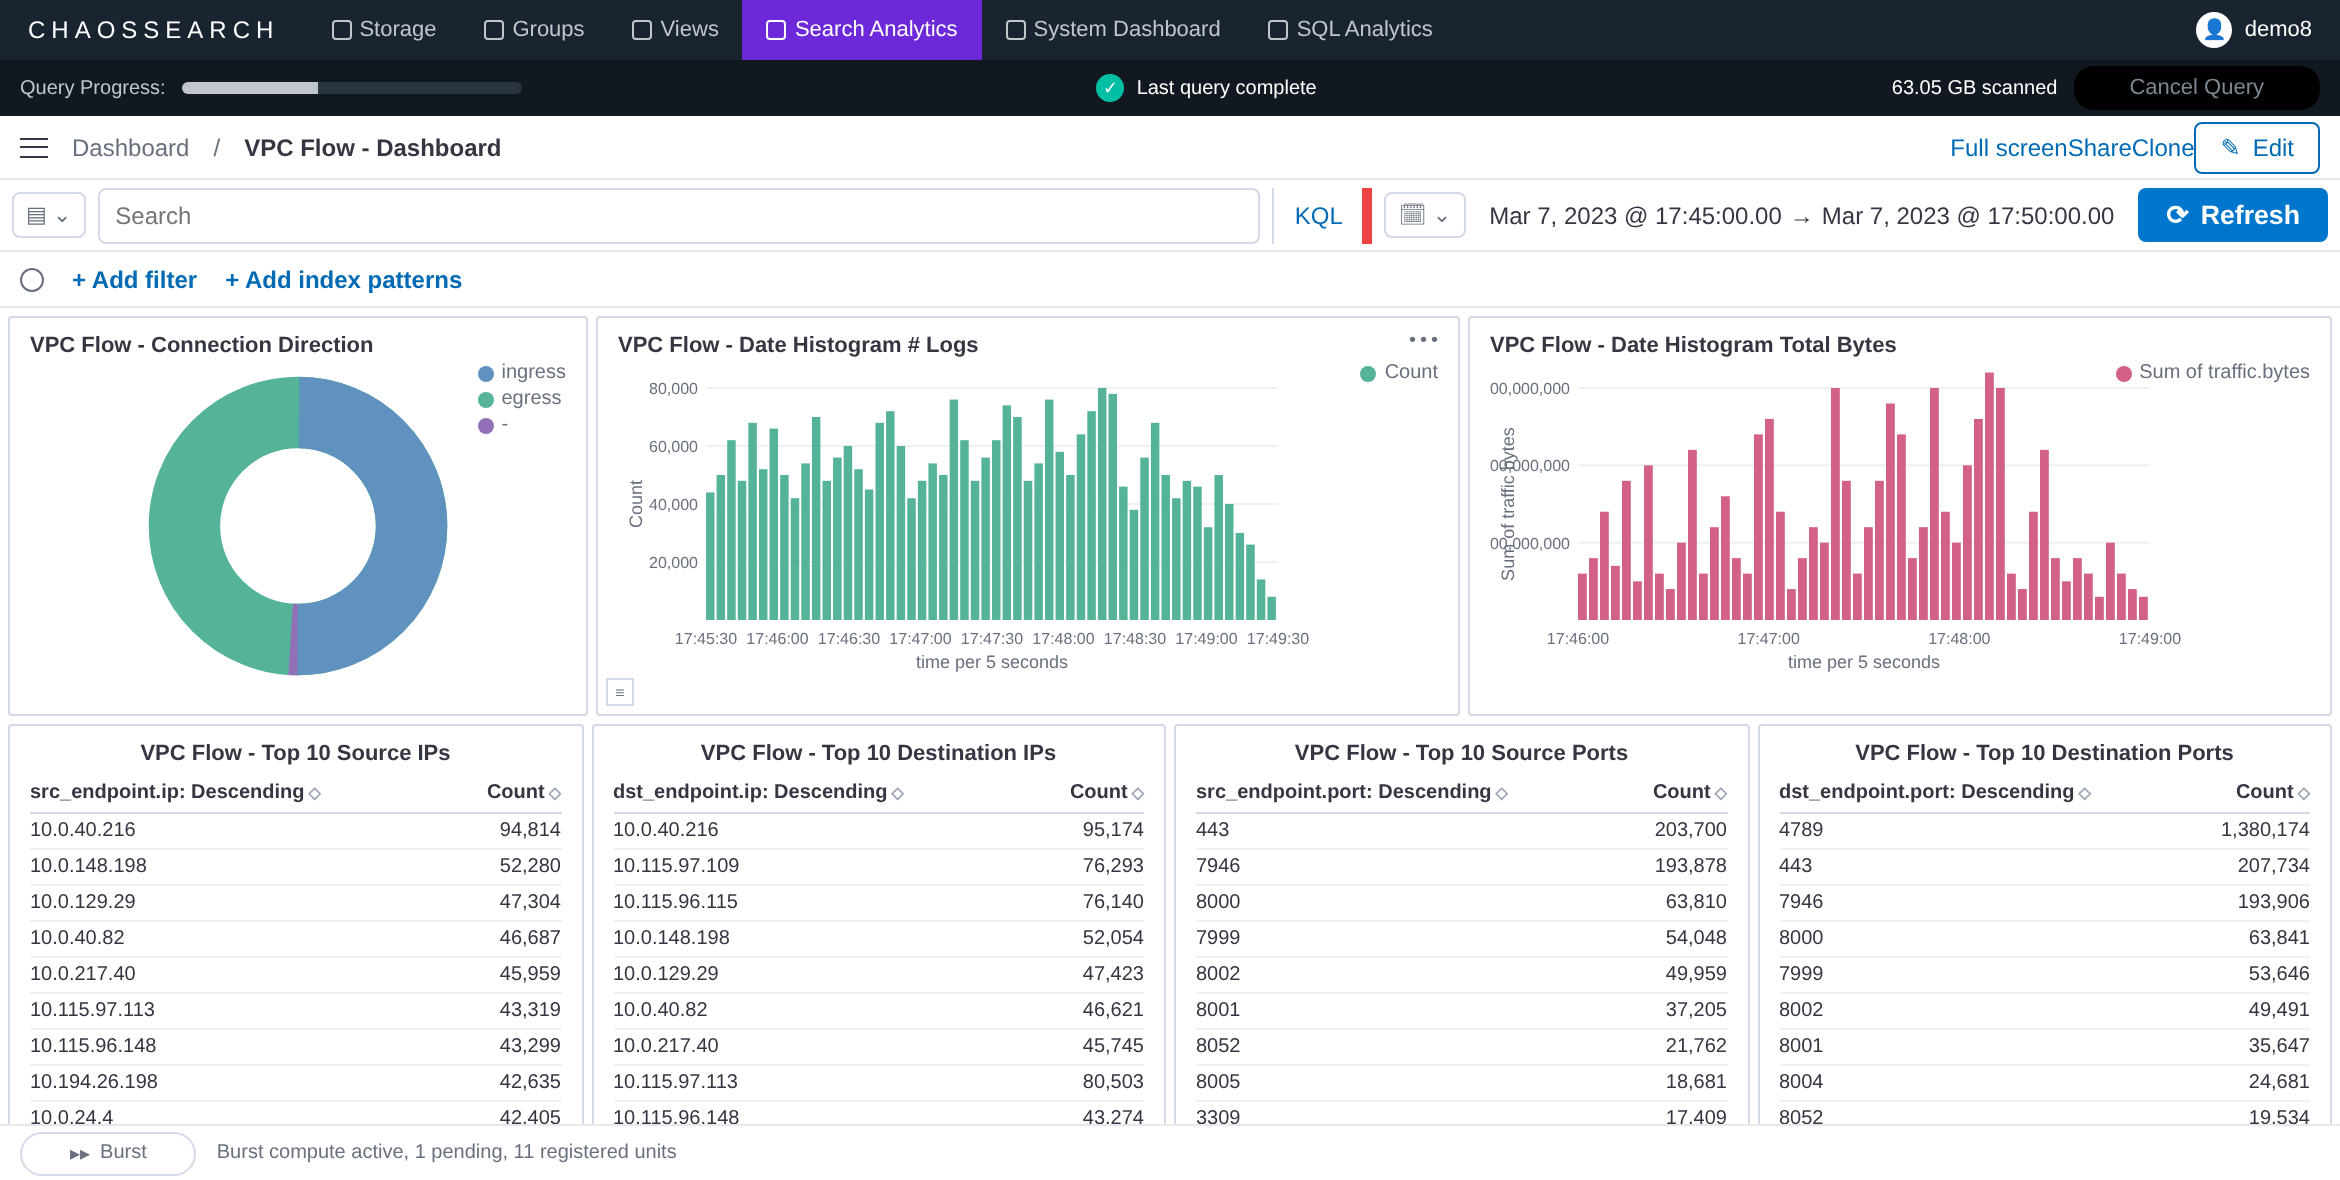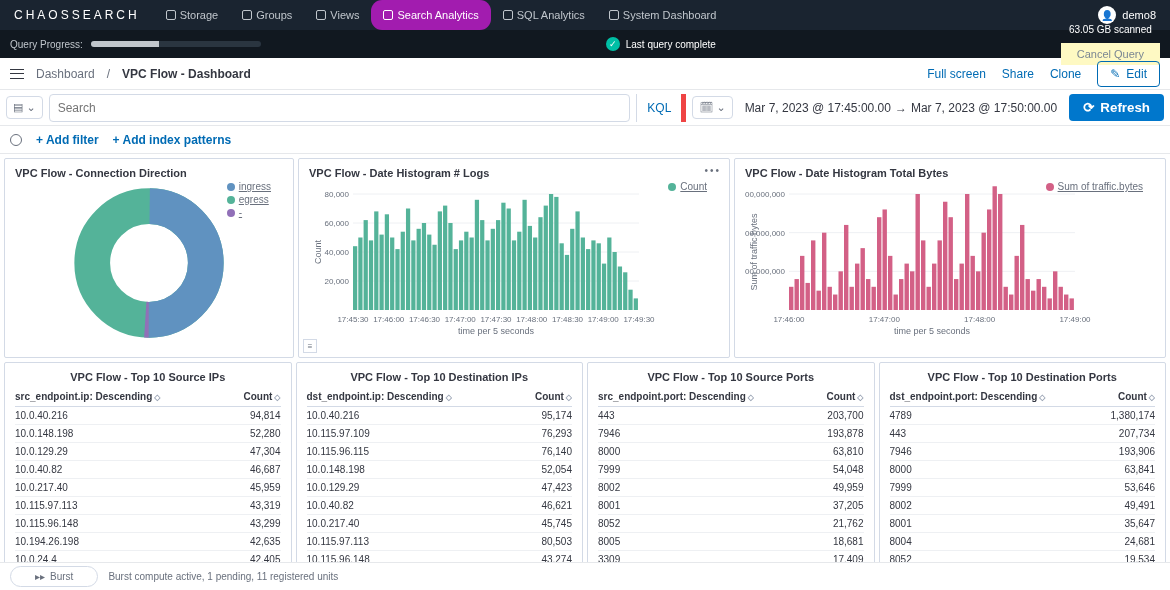--- a/index.html
+++ b/index.html
@@ -1,52 +1,52 @@
 <!DOCTYPE html>
 <html><head>
 <meta charset="utf-8">
 <style>
 * { box-sizing: border-box; margin: 0; padding: 0; }
 body { font-family: -apple-system, "Segoe UI", Helvetica, Arial, sans-serif; font-size: 12px; color: #343741; background: #fff; width: 1170px; height: 590px; overflow: hidden; }
 .topnav { background: #1a2430; height: 30px; display: flex; align-items: center; color: #c0c6cc; font-size: 11px; }
 .logo { padding: 0 14px; font-size: 12px; letter-spacing: 3px; color: #fff; font-weight: 400; }
 .nav-items { display: flex; height: 100%; }
 .nav-item { display: flex; align-items: center; gap: 4px; padding: 0 12px; cursor: pointer; height: 100%; }
-.nav-item.active { background: #a21caf; color: #fff; border-radius: 11px; }
+.nav-item.active { background: #6d28d9; color: #fff; }
 .nav-ico { width: 10px; height: 10px; border: 1px solid currentColor; border-radius: 2px; display: inline-block; }
 .avatar-wrap { margin-left: auto; display: flex; align-items: center; gap: 6px; padding: 0 14px; color: #fff; }
 .avatar { width: 18px; height: 18px; border-radius: 50%; background: #fff; color: #1a2430; display: flex; align-items: center; justify-content: center; font-weight: bold; font-size: 10px; }
 .progressbar { background: #111820; height: 28px; display: flex; align-items: center; padding: 0 10px; color: #c0c6cc; font-size: 10px; gap: 8px; }
 .pg-track { width: 170px; height: 6px; background: #2a3540; border-radius: 3px; overflow: hidden; }
 .pg-fill { width: 40%; height: 100%; background: #c0c6cc; }
 .pg-center { flex: 1; display: flex; justify-content: center; align-items: center; gap: 6px; color: #fff; }
 .check { width: 14px; height: 14px; border-radius: 50%; background: #00bfa5; color: #fff; display: flex; align-items: center; justify-content: center; font-size: 9px; }
-.pg-right { display: flex; align-items: center; gap: 8px; color: #fff; flex-direction: column; }
-.btn-grey { background: #fef9c3; padding: 5px 16px; border-radius: 0; color: #7b8793; font-size: 11px; }
+.pg-right { display: flex; align-items: center; gap: 8px; color: #fff; }
+.btn-grey { background: #000000; padding: 5px 28px; border-radius: 10px; color: #7b8793; font-size: 11px; }
 .crumbbar { height: 32px; display: flex; align-items: center; padding: 0 10px; gap: 12px; border-bottom: 1px solid #e6e8eb; }
 .hamb { width: 14px; height: 10px; display: flex; flex-direction: column; justify-content: space-between; cursor: pointer; }
 .hamb span { height: 1px; background: #343741; }
 .crumb-light { color: #69707d; }
 .crumb-bold { font-weight: 600; }
-.crumb-actions { margin-left: auto; display: flex; align-items: center; gap: 16px; }
+.crumb-actions { margin-left: auto; display: flex; align-items: center; gap: 0; }
 .link { color: #006bb4; cursor: pointer; }
 .btn-outline { border: 1px solid #006bb4; color: #006bb4; padding: 5px 12px; border-radius: 4px; display: flex; align-items: center; gap: 6px; cursor: pointer; }
 .searchbar { height: 36px; display: flex; align-items: center; padding: 4px 6px; gap: 6px; border-bottom: 1px solid #e6e8eb; }
 .sbtn { border: 1px solid #d3dae6; border-radius: 4px; padding: 4px 6px; color: #69707d; cursor: pointer; display: flex; align-items: center; gap: 4px; font-size: 11px; }
 .searchinput { flex: 1; border: 1px solid #d3dae6; border-radius: 4px; height: 28px; padding: 0 8px; font-size: 12px; }
 .kql { color: #006bb4; padding: 0 10px; border-left: 1px solid #d3dae6; border-right: 5px solid #ef4444; height: 28px; display: flex; align-items: center; }
 .daterange { display: flex; align-items: center; gap: 4px; padding: 0 6px; }
 .btn-primary { background: #07c; color: #fff; border: none; border-radius: 4px; padding: 6px 14px; font-weight: 600; cursor: pointer; display: flex; align-items: center; gap: 6px; }
 .filterbar { height: 28px; display: flex; align-items: center; gap: 14px; padding: 0 10px; border-bottom: 1px solid #e6e8eb; font-weight: bold; }
 .gear { width: 12px; height: 12px; border: 1px solid #69707d; border-radius: 50%; }
 .dash { display: grid; grid-template-columns: 290px 1fr 1fr; grid-template-rows: 200px 220px; gap: 4px; padding: 4px; height: 424px; overflow: hidden; }
 .panel { border: 1px solid #d3dae6; border-radius: 2px; padding: 8px 10px; position: relative; background: #fff; overflow: hidden; }
 .panel-title { font-size: 11px; font-weight: 600; margin-bottom: 4px; }
 .panel-menu { position: absolute; top: 6px; right: 8px; color: #69707d; letter-spacing: 2px; cursor: pointer; font-size: 10px; }
-.side-legend { position: absolute; top: 22px; right: 22px; font-size: 10px; color: #69707d; text-decoration: underline; }
+.side-legend { position: absolute; top: 22px; right: 10px; font-size: 10px; color: #69707d; }
 .leg-item { display: flex; align-items: center; gap: 4px; margin-bottom: 2px; }
 .dot { width: 8px; height: 8px; border-radius: 50%; }
 .donut-wrap { display: flex; justify-content: center; align-items: center; height: 160px; }
 .chart-svg { width: 100%; height: 160px; }
 .axis-label { font-size: 9px; fill: #69707d; }
 .tick { font-size: 8px; fill: #69707d; }
 .table-panel { display: flex; flex-direction: column; }
 .tbl-head { display: flex; justify-content: space-between; font-size: 10px; font-weight: 600; padding: 4px 0; border-bottom: 1px solid #d3dae6; }
 .tbl-row { display: flex; justify-content: space-between; font-size: 10px; padding: 3px 0; border-bottom: 1px solid #eef0f3; }
 .bottom-tables { display: grid; grid-template-columns: repeat(4, 1fr); gap: 4px; grid-column: 1 / span 3; text-align: center; }
@@ -72,25 +72,25 @@
       <div class="nav-item">
         <span class="nav-ico"></span>
         <span>Views</span>
       </div>
       <div class="nav-item active">
         <span class="nav-ico"></span>
         <span>Search Analytics</span>
       </div>
       <div class="nav-item">
         <span class="nav-ico"></span>
-        <span>SQL Analytics</span>
+        <span>System Dashboard</span>
       </div>
       <div class="nav-item">
         <span class="nav-ico"></span>
-        <span>System Dashboard</span>
+        <span>SQL Analytics</span>
       </div>
     </div>
   <div class="avatar-wrap">
     <span class="avatar">👤</span>
     <span>demo8</span>
   </div>
 </div>
 
 <div class="progressbar">
   <span>Query Progress:</span>

